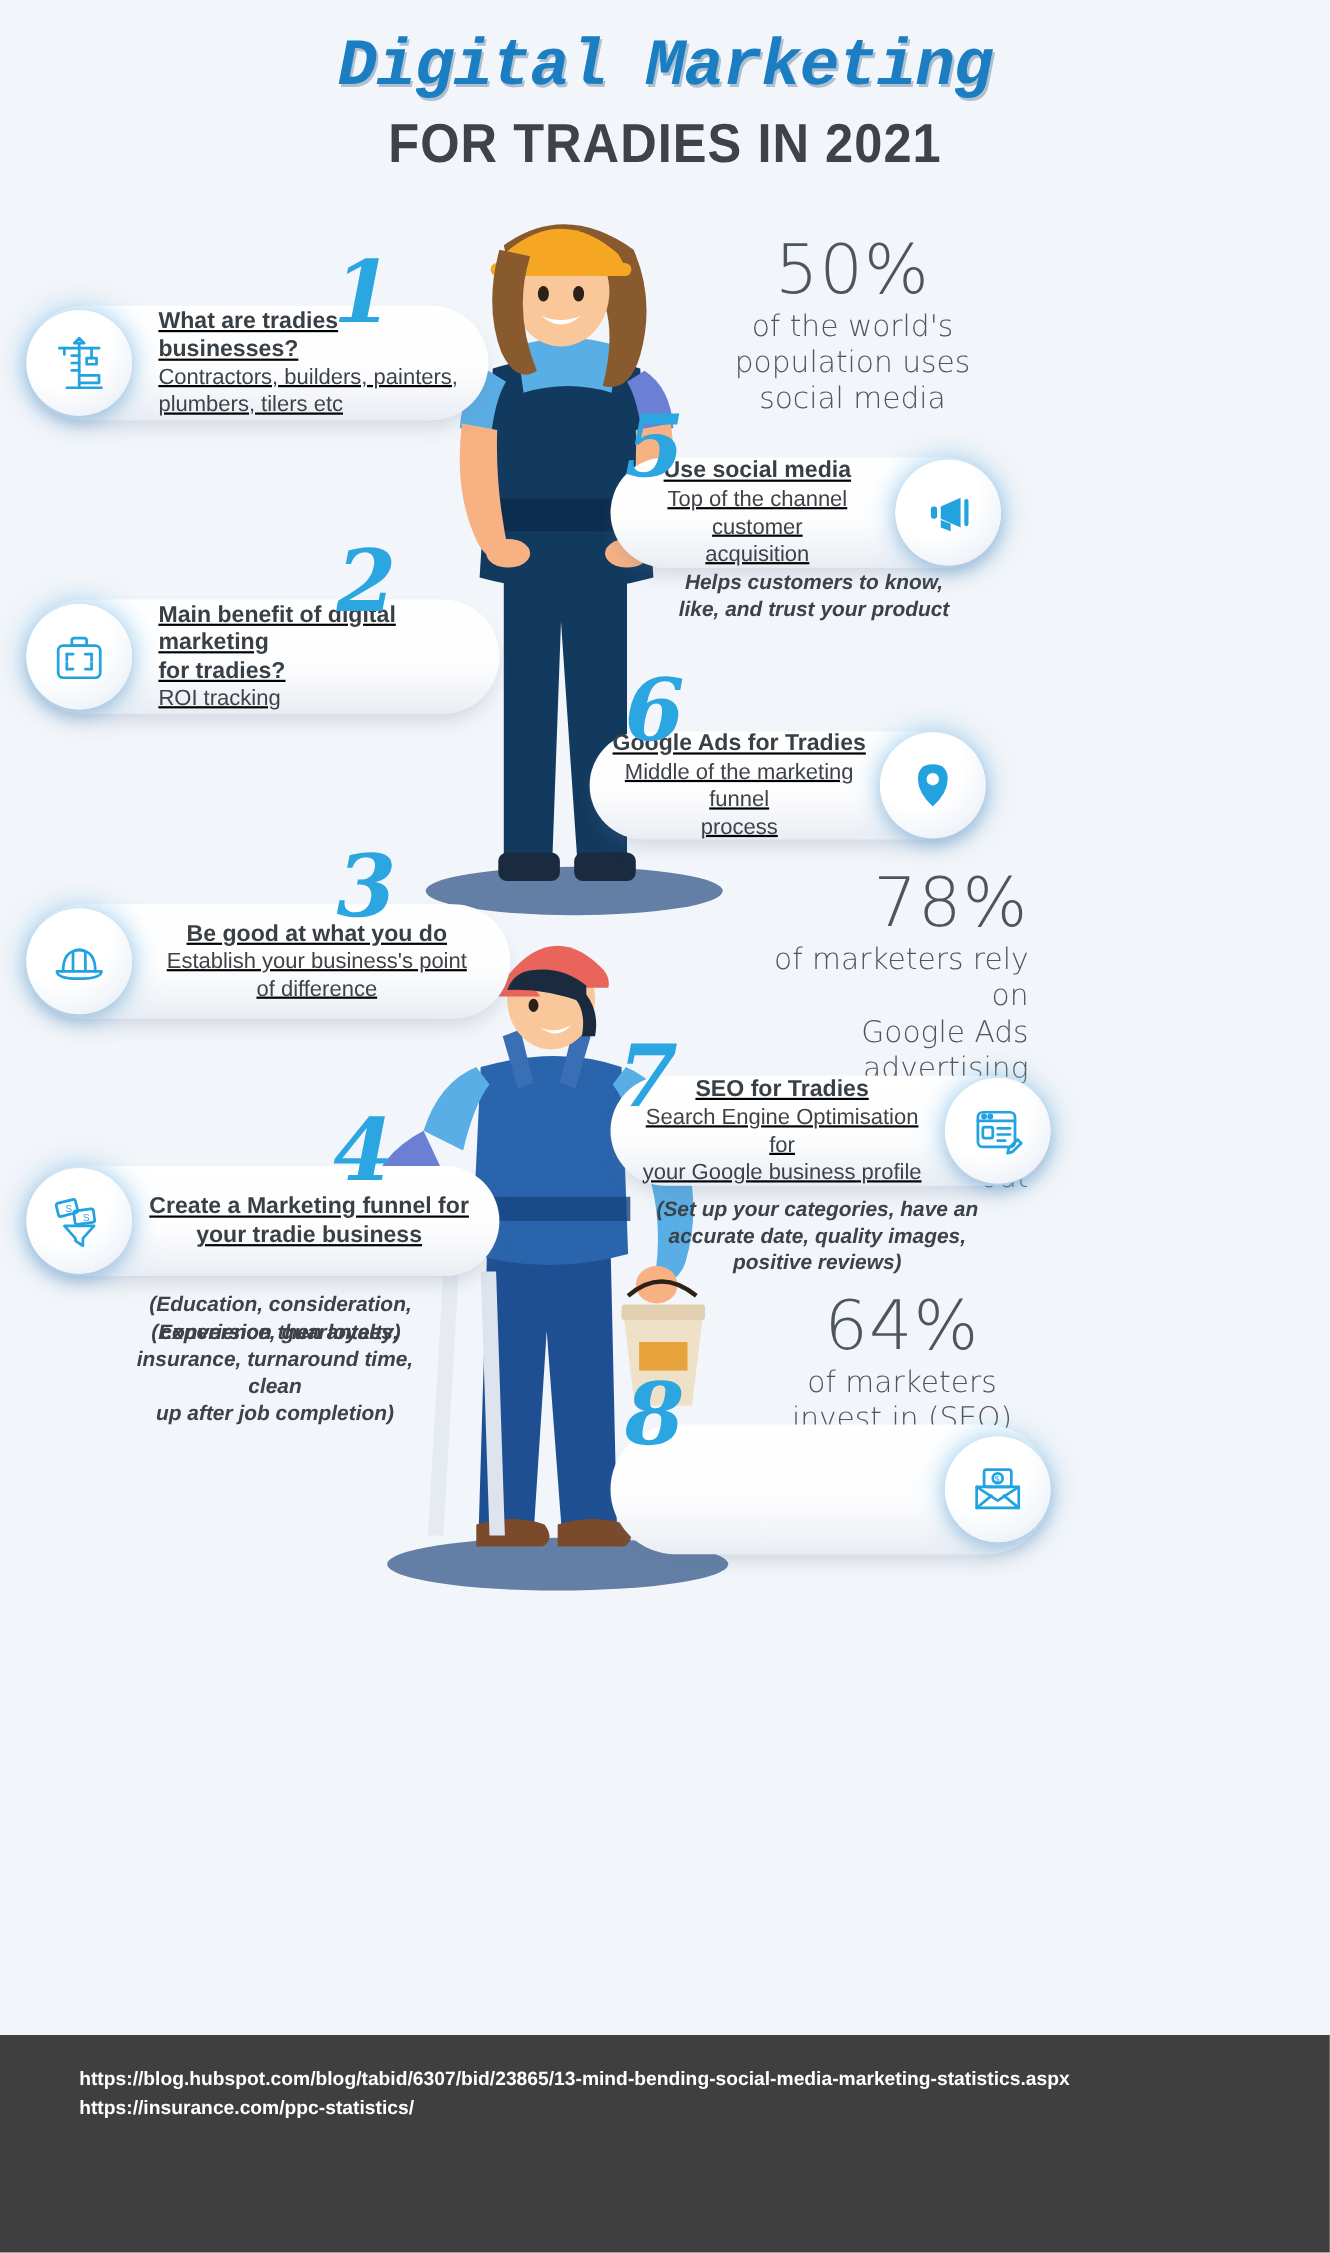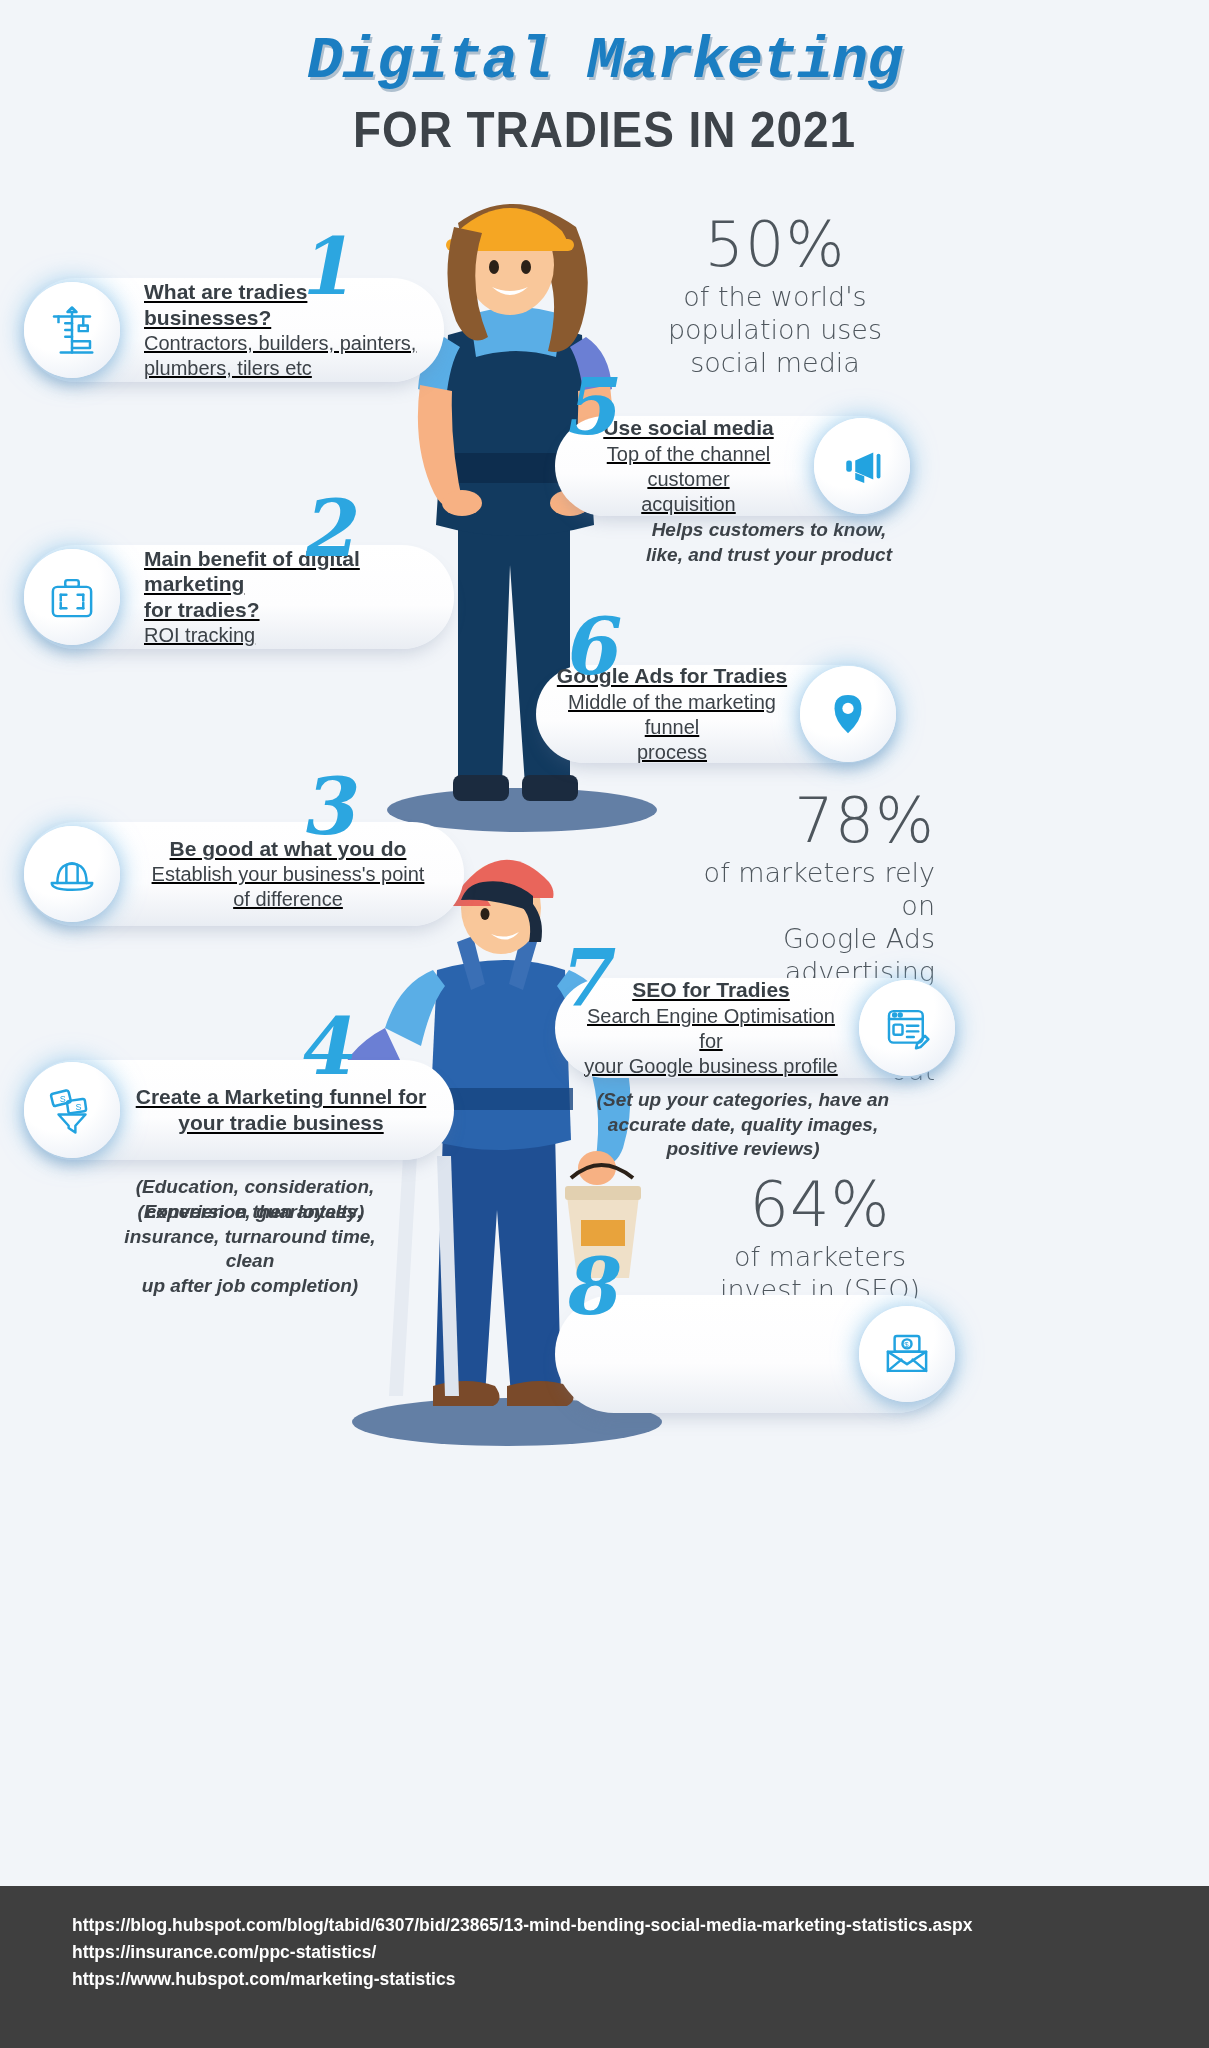--- a/index.html
+++ b/index.html
@@ -119,21 +119,21 @@
     font-weight: 300;
     font-size: 27px;
     line-height: 1.22;
     color: #4e565d;
     margin-top: 4px;
   }
 
   
   #footer {
     position: absolute; left: 0; bottom: 0;
-    width: 1209px; height: 162px;
+    width: 1209px; height: 198px;
     background: #3f3f3f;
     padding: 26px 16px 0 72px;
   }
   #footer .src {
     color: #ffffff; font-size: 17.5px; font-weight: 700; line-height: 1.55;
     font-family: "Liberation Sans", sans-serif;
   }
 </style>
 </head>
 <body>
@@ -328,21 +328,21 @@
         <rect x="37" y="13" width="3.4" height="22" rx="1.7"></rect>
       </svg>
     </div>
     <div class="card-text">
       <div class="card-title">Use social media</div>
       <div class="card-desc" style="white-space:pre-line;">Top of the channel customer
 acquisition</div>
     </div>
   </div>
 
-  <div class="note" style="left:624px; top:518px; width:290px; white-space:pre-line;">Helps customers to know,
+  <div class="note" style="left:595px; top:518px; width:290px; white-space:pre-line;">Helps customers to know,
 like, and trust your product</div>
 
   <div class="stepnum" style="left:568px; top:608px;">6</div>
   <div class="card right" style="left:536px; top:665px; width:360px; height:98px;">
     <div class="badge">
       <svg viewBox="0 0 48 48" fill="#22a3e0" stroke="none">
         <path d="M24 7 q-12 0 -12 12 q0 11 12 22 q12 -11 12 -22 q0 -12 -12 -12 Z"></path>
         <circle cx="24" cy="19" r="5" fill="#ffffff"></circle>
       </svg>
     </div>
@@ -404,16 +404,15 @@
         <path d="M7 22 L24 33 L41 22"></path>
         <path d="M7 39 L19 29"></path>
           <path d="M41 39 L29 29"></path>
       </svg>
     </div>
   </div>
 
   <div id="footer">
     <div class="src">https://blog.hubspot.com/blog/tabid/6307/bid/23865/13-mind-bending-social-media-marketing-statistics.aspx</div>
     <div class="src">https://insurance.com/ppc-statistics/</div>
-    <div class="src">https://www.hubspot.com/marketing-statistics</div>
   </div>
 
 </div>
 
 </body></html>

